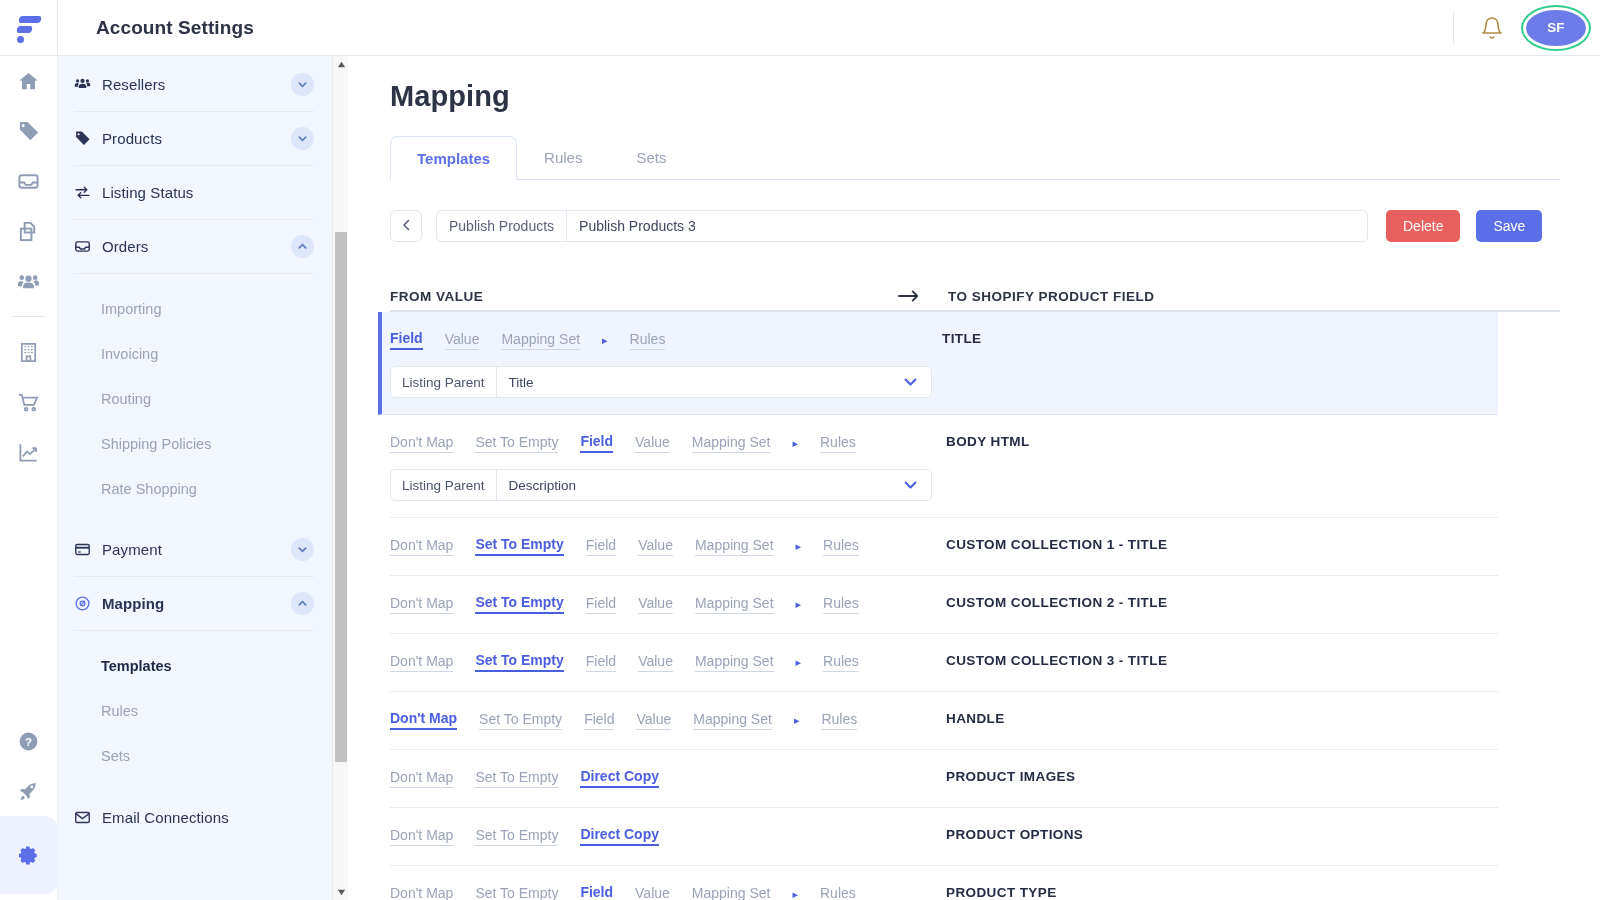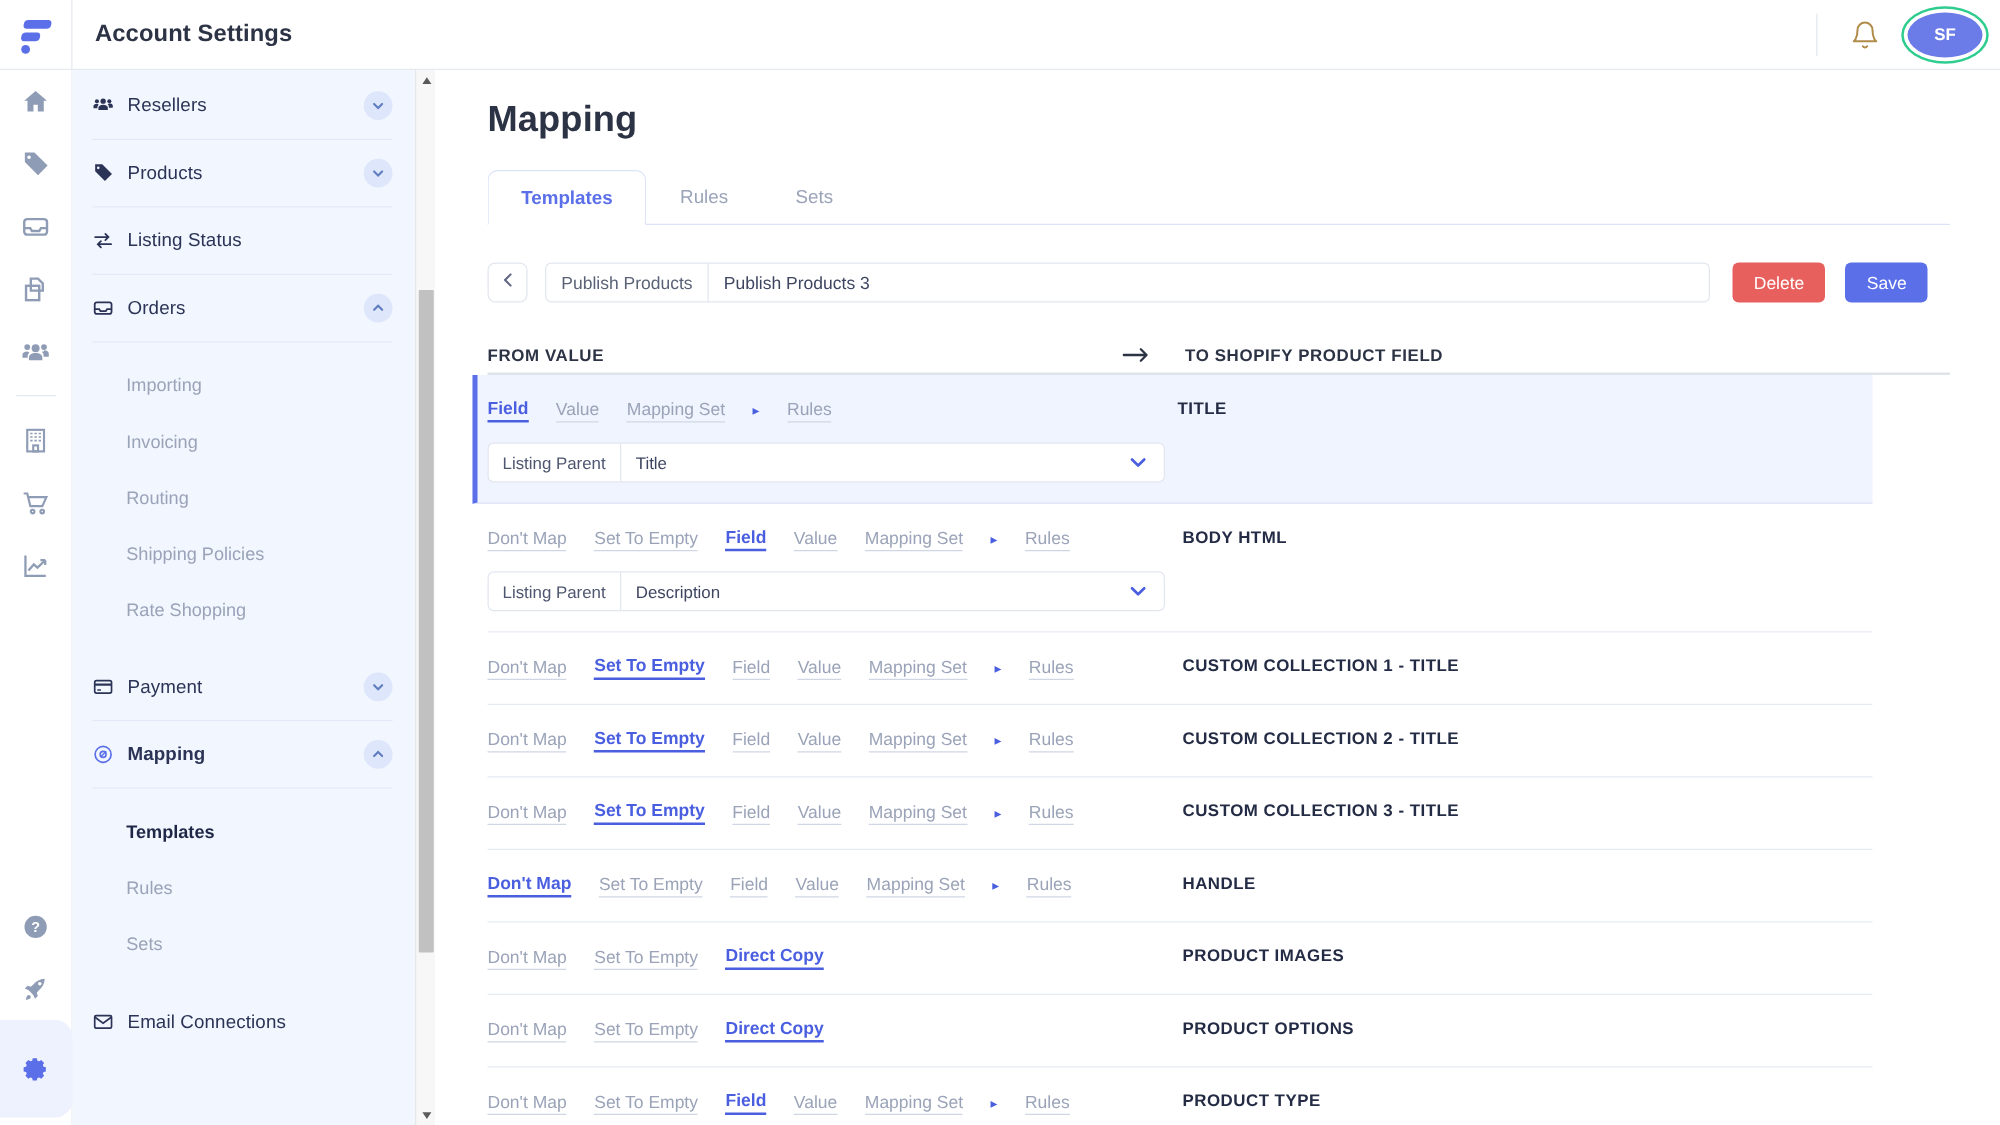--- a/index.html
+++ b/index.html
@@ -8,21 +8,21 @@
     font-family: "Liberation Sans", sans-serif;
     background: #ffffff;
     overflow: hidden;
   }
   .app { position: relative; width: 1600px; height: 900px; }
 
   
   .topbar {
     position: absolute; top: 0; left: 0; width: 1600px; height: 56px;
     background: #ffffff; border-bottom: 1px solid #e6e9f0;
-    display: flex; align-items: center; z-index: 30;
+    display: flex; align-items: center; z-index: 30; gap: 20px;
   }
   .logo-cell {
     width: 58px; height: 56px; display: flex; align-items: center; justify-content: center;
     border-right: 1px solid #e6e9f0;
   }
   .logo-mark { width: 26px; height: 30px; position: relative; }
   .logo-mark i { position: absolute; background: #5a6fe8; display: block; }
   .logo-mark i.b1 { left: 3px; top: 3px;  width: 22px; height: 7px; border-radius: 3px; transform: skewX(-12deg); }
   .logo-mark i.b2 { left: 1px; top: 13px; width: 15px; height: 7px; border-radius: 3px; transform: skewX(-12deg); }
   .logo-mark i.b3 { left: 1px; top: 23px; width: 7px;  height: 7px; border-radius: 50%; }
@@ -140,21 +140,21 @@
     display: flex; align-items: center; padding: 0 12px; font-size: 14px; color: #5a6276;
     border-right: 1px solid #e2e6ef;
   }
   .crumb-value { display: flex; align-items: center; padding: 0 12px; font-size: 14px; color: #3d4560; flex: 1; }
   .btn { height: 32px; padding: 0 17px; border: none; border-radius: 5px; color: #fff;
          font-size: 14px; font-family: inherit; cursor: pointer; display: flex; align-items: center; }
   .btn-delete { background: #e8605d; margin-left: 18px; }
   .btn-save { background: #5a6fe8; margin-left: 16px; }
 
   .colhead {
-    display: flex; align-items: center; margin-top: 28px; height: 30px;
+    display: flex; align-items: center; margin-top: 40px; height: 30px;
     border-bottom: 2px solid #dfe3ea;
   }
   .colhead .from { font-size: 13.5px; font-weight: 700; color: #2c3345; letter-spacing: .5px; width: 508px; }
   .colhead .arrow { width: 50px; display: flex; align-items: center; color: #2c3345; }
   .colhead .arrow svg { width: 22px; height: 14px; }
   .colhead .to { font-size: 13.5px; font-weight: 700; color: #2c3345; letter-spacing: .5px; }
 
   .rows { margin-top: 0; }
   .maprow {
     display: flex; align-items: flex-start; position: relative;

